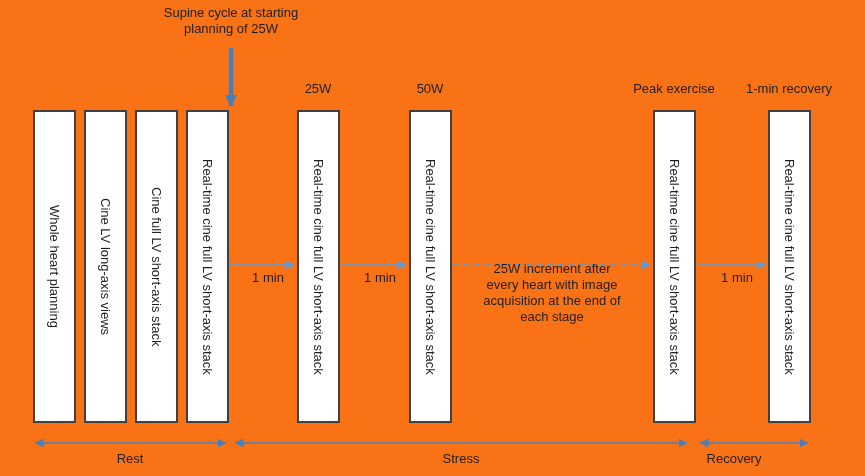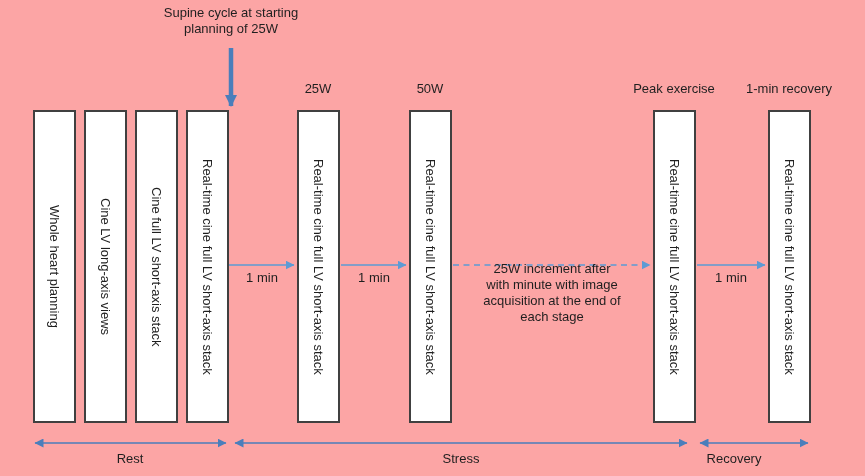--- a/index.html
+++ b/index.html
@@ -5,21 +5,21 @@
   :root{
     --arrow-blue:#5b9bd5;
     --marker-blue:#4a7ebb;
     --box-border:#404040;
     --text:#1f1f1f;
   }
   html,body{margin:0;padding:0;background:#ffffff;}
   .canvas{
     position:relative;
     width:865px;height:476px;
-    background:#fca5a5;
+    background:#f97316;
     font-family:"Liberation Sans", sans-serif;
     color:var(--text);
     overflow:hidden;
   }
   .txt{position:absolute;font-size:13px;line-height:1.22;color:var(--text);}
   .center{text-align:center;}
   .annotation{left:141px;top:5px;width:180px;}
   .stage-label{top:81px;width:130px;height:16px;}
   .box{
     position:absolute;top:110px;width:43px;height:313px;
@@ -27,21 +27,21 @@
     background:#ffffff;
     display:flex;align-items:center;justify-content:center;
   }
   .vtext{
     writing-mode:vertical-rl;
     font-size:13px;color:var(--text);
     white-space:nowrap;
   }
   .b0{left:33px;} .b1{left:84px;} .b2{left:135px;} .b3{left:186px;}
   .b4{left:297px;} .b5{left:409px;} .b6{left:653px;} .b7{left:768px;}
-  .interval{top:270px;width:64px;}
+  .interval{top:270px;width:64px;padding-left:6px;}
   .i0{left:230px;} .i1{left:342px;} .i2{left:699px;}
   .note{left:473px;top:261px;width:158px;}
   .phase-label{top:451px;width:120px;}
   .ph-rest{left:70px;} .ph-stress{left:401px;} .ph-recovery{left:674px;}
   svg.overlay{position:absolute;left:0;top:0;width:865px;height:476px;pointer-events:none;}
   .h-arrow{stroke:var(--arrow-blue);stroke-width:1.7;fill:none;}
   .h-arrow.dashed{stroke-dasharray:6 4.5;}
   .phase-arrow{stroke:var(--marker-blue);stroke-width:1.7;fill:none;}
   .v-arrow{stroke:var(--marker-blue);stroke-width:4.5;fill:none;}
   .mh-fill{fill:var(--arrow-blue);}
@@ -111,21 +111,21 @@
     <line class="phase-arrow" x1="235" y1="443" x2="687" y2="443" marker-start="url(#mp)" marker-end="url(#mp)"></line>
     <line class="phase-arrow" x1="700" y1="443" x2="808" y2="443" marker-start="url(#mp)" marker-end="url(#mp)"></line>
   </svg>
 
   <div class="txt center interval i0">1 min</div>
   <div class="txt center interval i1">1 min</div>
   <div class="txt center interval i2">1 min</div>
 
   <div class="txt center note">
     <div>25W increment after</div>
-    <div>with minute with image</div>
+    <div>every heart with image</div>
     <div>acquisition at the end of</div>
     <div>each stage</div>
   </div>
 
   <div class="txt center phase-label ph-stress">Stress</div>
   <div class="txt center phase-label ph-rest">Rest</div>
   <div class="txt center phase-label ph-recovery">Recovery</div>
 
 </div>
 

